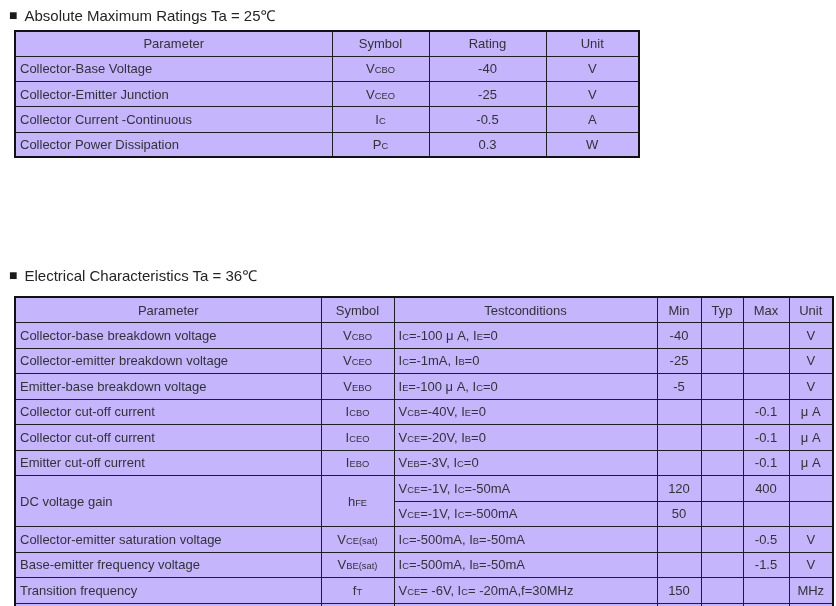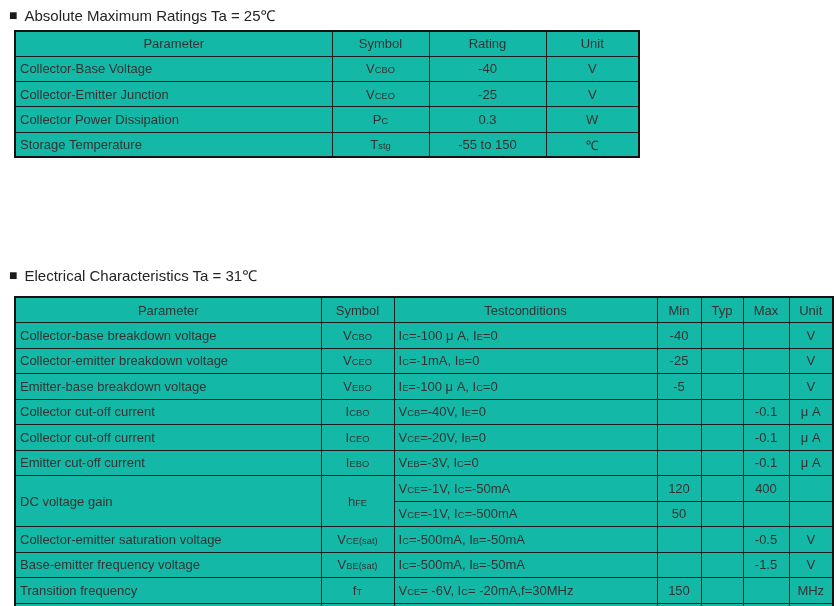--- a/index.html
+++ b/index.html
@@ -28,21 +28,21 @@
     margin-right: 7px;
     color: #1a1a1a;
   }
   .title-1 { top: 5px; }
   .title-2 { top: 265px; }
 
   table.ds {
     position: absolute;
     border-collapse: collapse;
     table-layout: fixed;
-    background: #14b8a6;
+    background: #c4b5fd;
   }
   table.ds td {
     border: 1.5px solid #1f1f1f;
     font-size: 13px;
     color: #333333;
     padding: 0 4px;
     overflow: hidden;
     white-space: nowrap;
   }
   table.ds { border: 2.5px solid #111111; }
@@ -91,37 +91,37 @@
       <td class="c">-40</td>
       <td class="c">V</td>
     </tr>
     <tr>
       <td class="l">Collector-Emitter Junction</td>
       <td class="c">V<span class="ss">CEO</span></td>
       <td class="c">-25</td>
       <td class="c">V</td>
     </tr>
     <tr>
+      <td class="l">Collector Current -Continuous</td>
+      <td class="c">I<span class="ss">C</span></td>
+      <td class="c">-0.5</td>
+      <td class="c">A</td>
+    </tr>
+    <tr>
       <td class="l">Collector Power Dissipation</td>
       <td class="c">P<span class="ss">C</span></td>
       <td class="c">0.3</td>
       <td class="c">W</td>
     </tr>
-    <tr>
-      <td class="l">Storage Temperature</td>
-      <td class="c">T<span class="ss">stg</span></td>
-      <td class="c">-55 to 150</td>
-      <td class="c cels">℃</td>
-    </tr>
   </tbody>
     </table>
 
   <div class="section-title title-2">
     <span class="sq">■</span>
-    <span>Electrical Characteristics Ta = 31℃</span>
+    <span>Electrical Characteristics Ta = 36℃</span>
   </div>
 
   <table class="ds t2">
     <colgroup>
         <col style="width:306px">
         <col style="width:73px">
         <col style="width:263px">
         <col style="width:44px">
         <col style="width:42px">
         <col style="width:46px">

